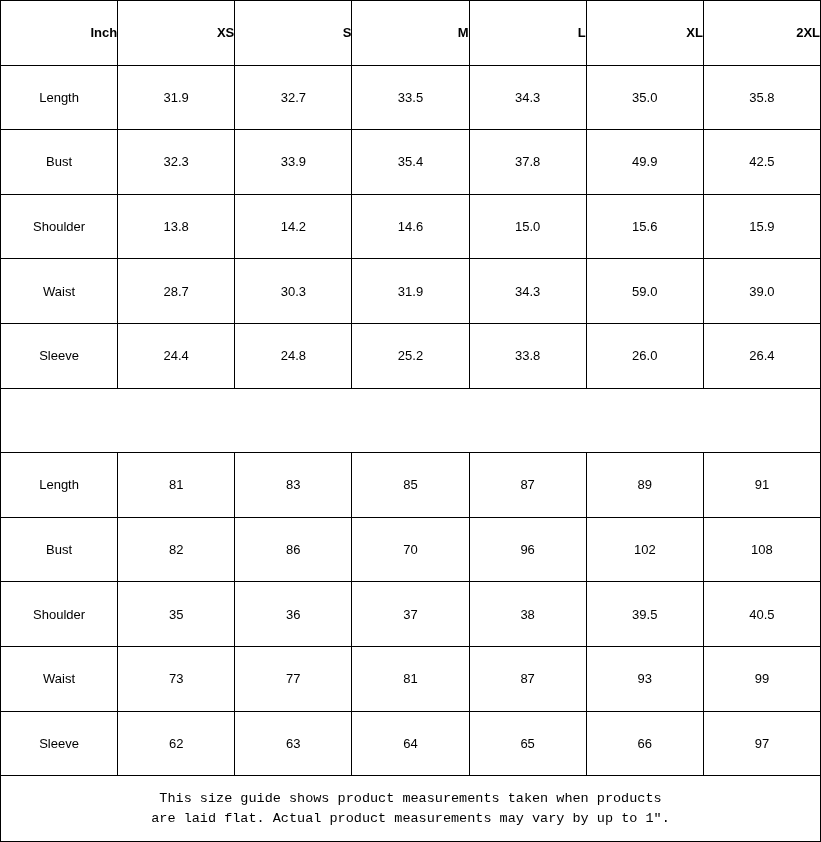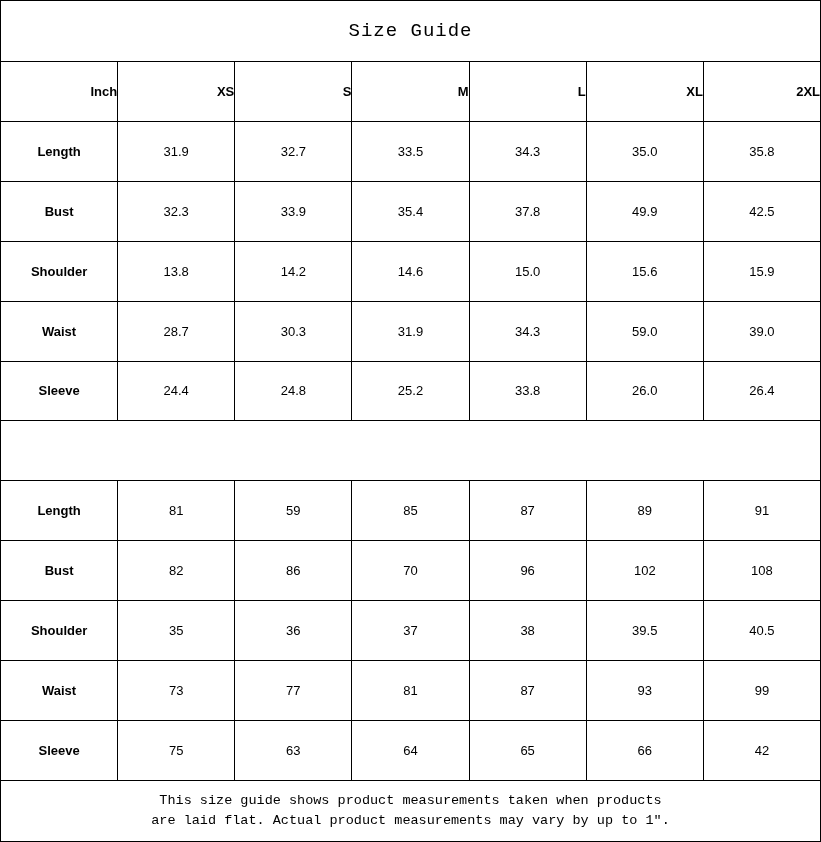--- a/index.html
+++ b/index.html
@@ -34,21 +34,21 @@
   tr.header-row td {
     height: 56px;
     font-weight: bold;
     text-align: right;
   }
   tr.data-row td {
     height: 56px;
     font-weight: normal;
   }
   tr.data-row td.row-label {
-    font-weight: bold;
+    font-weight: normal;
   }
   tr.spacer-row td {
     height: 56px;
   }
   tr.footer-row td {
     height: 57px;
     font-family: "Liberation Mono", "DejaVu Sans Mono", monospace;
     font-size: 13.5px;
     line-height: 1.45;
   }
@@ -60,23 +60,20 @@
   <colgroup>
     <col>
       <col>
       <col>
       <col>
       <col>
       <col>
       <col>
   </colgroup>
   <tbody>
-    <tr class="title-row">
-      <td colspan="7">Size Guide</td>
-    </tr>
 
     <tr class="header-row">
       <td class="row-label">Inch</td>
       <td>XS</td>
       <td>S</td>
       <td>M</td>
       <td>L</td>
       <td>XL</td>
       <td>2XL</td>
     </tr>
@@ -132,21 +129,21 @@
     </tr>
 
     <tr class="spacer-row">
       <td colspan="7"></td>
     </tr>
 
 
     <tr class="data-row">
       <td class="row-label">Length</td>
       <td>81</td>
-      <td>59</td>
+      <td>83</td>
       <td>85</td>
       <td>87</td>
       <td>89</td>
       <td>91</td>
     </tr>
 
     <tr class="data-row">
       <td class="row-label">Bust</td>
       <td>82</td>
       <td>86</td>
@@ -171,26 +168,26 @@
       <td>73</td>
       <td>77</td>
       <td>81</td>
       <td>87</td>
       <td>93</td>
       <td>99</td>
     </tr>
 
     <tr class="data-row">
       <td class="row-label">Sleeve</td>
-      <td>75</td>
+      <td>62</td>
       <td>63</td>
       <td>64</td>
       <td>65</td>
       <td>66</td>
-      <td>42</td>
+      <td>97</td>
     </tr>
 
     <tr class="footer-row">
       <td colspan="7">
         <div>This size guide shows product measurements taken when products</div>
         <div>are laid flat. Actual product measurements may vary by up to 1″.</div>
       </td>
     </tr>
   </tbody>
 </table>

